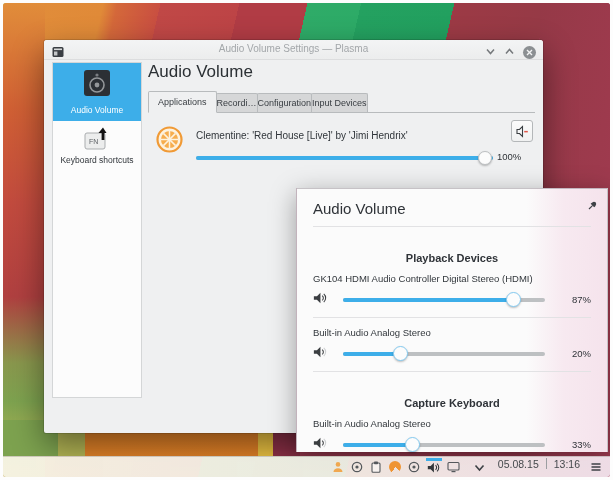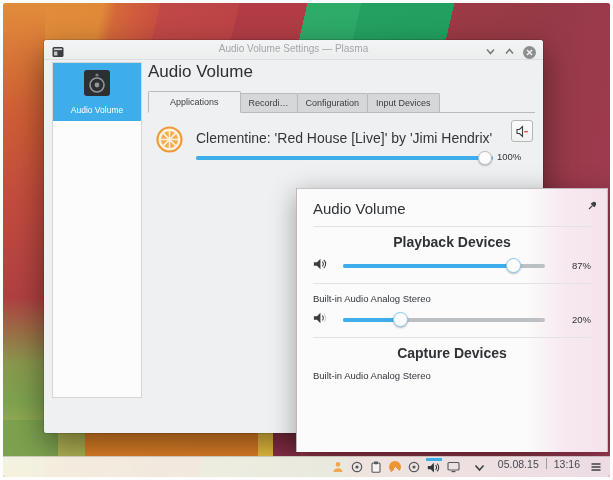--- a/index.html
+++ b/index.html
@@ -45,29 +45,29 @@
   .side-item.selected { background:#3daee9; }
   .side-label { font-size:8.5px; color:#31363b; text-align:center; }
   .side-item.selected .side-label { color:#ffffff; }
   .fn-wrap { position:relative; width:26px; height:26px; }
 
   .page-title { position:absolute; left:104px; top:22px; font-size:17px; font-weight:400;
     color:#2b3034; }
 
   .tabbar { position:absolute; left:104px; right:8px; top:52px; height:21px;
     display:flex; align-items:flex-end; border-bottom:1px solid #b8bbbd; }
-  .tab { font-size:9px; color:#383d42; padding:4px 8px 4px; border:1px solid #b8bbbd;
+  .tab { font-size:9px; color:#383d42; padding:4px 0 4px; border:1px solid #b8bbbd;
     border-bottom:none; background:#d6d7d8; margin-right:-1px; border-radius:2px 2px 0 0;
     white-space:nowrap; }
-  .tab.active { background:#eff0f1; position:relative; z-index:1; padding:5px 21px;
+  .tab.active { background:#eff0f1; position:relative; z-index:1; padding:5px 9px;
     margin-bottom:-1px; border-bottom:1px solid #eff0f1; }
 
   .app-row { position:absolute; left:104px; right:8px; top:80px; height:44px; }
   .app-ico { position:absolute; left:8px; top:6px; }
-  .app-title { position:absolute; left:48px; top:10px; font-size:14px; color:#31363b; white-space:nowrap; }
+  .app-title { position:absolute; left:48px; top:10px; font-size:10px; color:#31363b; white-space:nowrap; }
   .mute-btn { position:absolute; right:2px; top:0px; width:22px; height:22px;
     border:1px solid #b4b7b9; border-radius:3px; background:linear-gradient(#fbfbfb,#f0f1f1);
     display:flex; align-items:center; justify-content:center; }
   .app-slider { position:absolute; left:48px; right:42px; top:31px; height:14px; }
   .app-value { position:absolute; right:2px; top:31px; font-size:9.5px; color:#2f3338; width:36px; text-align:left; }
 
   
   .track { position:absolute; left:0; right:0; top:5px; height:4px; border-radius:2px;
     background:#bdc0c2; }
   .fill { position:absolute; left:0; top:0; height:100%; border-radius:2px; background:#3daee9; }
@@ -76,21 +76,21 @@
   .handle.blue { border:1.5px solid #85cbf1; width:15px; height:15px; top:-1px; }
 
   
   .popup { position:absolute; left:293px; top:185px; width:312px; height:264px; z-index:3;
     background:linear-gradient(90deg, #fbfbfb 0%, #fbfbfb 74%, #f7e9f0 86%, #f5e3ec 100%);
     border:1px solid rgba(100,90,100,0.35); border-bottom:none;
     box-shadow:0 6px 24px rgba(0,0,0,0.35); padding:0 16px; }
   .pin { position:absolute; right:9px; top:8px; }
   .popup-title { margin-top:11px; font-size:15px; font-weight:400; color:#2f3338; }
   .p-div { height:1px; background:#e2e2e4; margin-top:9px; }
-  .sec-head { margin-top:7px; text-align:center; font-size:14px; font-weight:bold; color:#2f3338; }
+  .sec-head { margin-top:25px; text-align:center; font-size:11px; font-weight:bold; color:#2f3338; }
   .dev-name { margin-top:9px; font-size:9.5px; color:#31363b; white-space:nowrap; }
   .dev-row { margin-top:7px; height:17px; display:flex; align-items:center; gap:16px; }
   .dev-row .sld { position:relative; flex:1; height:14px; }
   .dev-val { width:30px; text-align:right; font-size:9.5px; color:#2f3338; }
 
   
   .taskbar { position:absolute; left:0; right:0; bottom:0; height:21px; z-index:4;
     background:linear-gradient(90deg, rgba(246,243,227,0.97) 0%, rgba(244,238,230,0.95) 55%, rgba(242,228,237,0.95) 100%);
     border-top:1px solid rgba(110,100,95,0.28);
     display:flex; align-items:center; justify-content:flex-end; padding-right:7px; gap:4px; }
@@ -141,20 +141,31 @@
         <span>
           <svg width="30" height="30" viewBox="0 0 30 30">
               <rect x="2" y="2" width="26" height="26" rx="3" fill="#2c3035"></rect>
               <circle cx="15" cy="17" r="7" fill="none" stroke="#94979a" stroke-width="1.6"></circle>
               <circle cx="15" cy="17" r="2.4" fill="#94979a"></circle>
               <circle cx="15" cy="7" r="1.6" fill="#7b7e82"></circle>
             </svg>
         </span>
         <span class="side-label">Audio Volume</span>
       </div>
+      <div class="side-item">
+        <span class="fn-wrap">
+          <svg width="26" height="26" viewBox="0 0 26 26">
+              <rect x="1" y="7" width="20" height="16" rx="2" fill="#eceded" stroke="#aaadaf"></rect>
+              <text x="5" y="18" font-size="7" fill="#5c6064" font-family="Liberation Sans, sans-serif">FN</text>
+              <rect x="17.6" y="6" width="2.8" height="8" fill="#141414"></rect>
+              <polygon points="14.5,7 22.5,7 19,1.5" fill="#141414"></polygon>
+            </svg>
+        </span>
+        <span class="side-label">Keyboard shortcuts</span>
+      </div>
     </div>
 
     <div class="page-title">Audio Volume</div>
 
     <div class="tabbar">
       <span class="tab active">Applications</span>
       <span class="tab">Recordi…</span>
       <span class="tab">Configuration</span>
       <span class="tab">Input Devices</span>
     </div>
@@ -196,20 +207,21 @@
           <circle cx="7" cy="4" r="2.2" fill="#3e4246"></circle>
           <path d="M5.2 5.8 L2 9" stroke="#3e4246" stroke-width="1.2"></path>
           <path d="M4.2 3.2 L7.8 6.8" stroke="#3e4246" stroke-width="1.6"></path>
         </svg>
     </span>
     <div class="popup-title">Audio Volume</div>
     <div class="p-div"></div>
 
     <div class="sec-head">Playback Devices</div>
 
+    <div class="dev-name">GK104 HDMI Audio Controller Digital Stereo (HDMI)</div>
     <div class="dev-row">
       <span>
         <svg width="14" height="14" viewBox="0 0 16 16">
             <polygon points="1,6 4.5,6 8.5,2 8.5,14 4.5,10 1,10" fill="#3b3e41"></polygon>
             <path d="M10.5 5.2 a3.6 3.6 0 0 1 0 5.6" fill="none" stroke="#3b3e41" stroke-width="1.2"></path>
             <path d="M12.3 3.3 a6.2 6.2 0 0 1 0 9.4" fill="none" stroke="#3b3e41" stroke-width="1.2"></path>
           </svg>
       </span>
       <span class="sld">
         <span class="track">
@@ -233,23 +245,39 @@
       <span class="sld">
         <span class="track">
             <span class="fill" style="width: 27%;"></span>
           </span>
         <span class="handle blue" style="left: calc(27% - 4.05px);"></span>
       </span>
       <span class="dev-val">20%</span>
     </div>
     <div class="p-div"></div>
 
-    <div class="sec-head">Capture Devices</div>
+    <div class="sec-head">Capture Keyboard</div>
 
     <div class="dev-name">Built-in Audio Analog Stereo</div>
+    <div class="dev-row">
+      <span>
+        <svg width="14" height="14" viewBox="0 0 16 16">
+            <polygon points="1,6 4.5,6 8.5,2 8.5,14 4.5,10 1,10" fill="#3b3e41"></polygon>
+            <path d="M10.5 5.2 a3.6 3.6 0 0 1 0 5.6" fill="none" stroke="#3b3e41" stroke-width="1.2"></path>
+            <path d="M12.3 3.3 a6.2 6.2 0 0 1 0 9.4" fill="none" stroke="#cdcfd1" stroke-width="1.2"></path>
+          </svg>
+      </span>
+      <span class="sld">
+        <span class="track">
+            <span class="fill" style="width: 33%;"></span>
+          </span>
+        <span class="handle blue" style="left: calc(33% - 4.95px);"></span>
+      </span>
+      <span class="dev-val">33%</span>
+    </div>
   </div>
 
   <div class="taskbar">
     <span class="tray-slot">
       <svg width="12" height="12" viewBox="0 0 12 12">
           <circle cx="6" cy="3.4" r="2.3" fill="#f0a850"></circle>
           <path d="M1.5 11 a4.5 3.8 0 0 1 9 0 z" fill="#f0a850"></path>
         </svg>
     </span>
     <span class="tray-slot">

